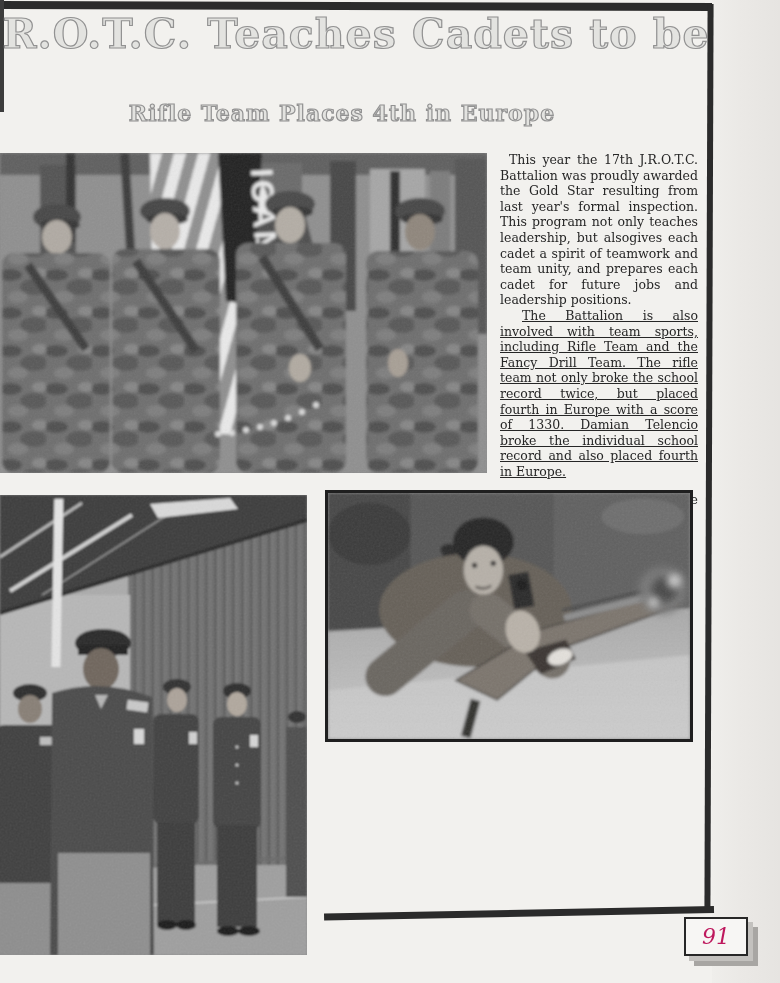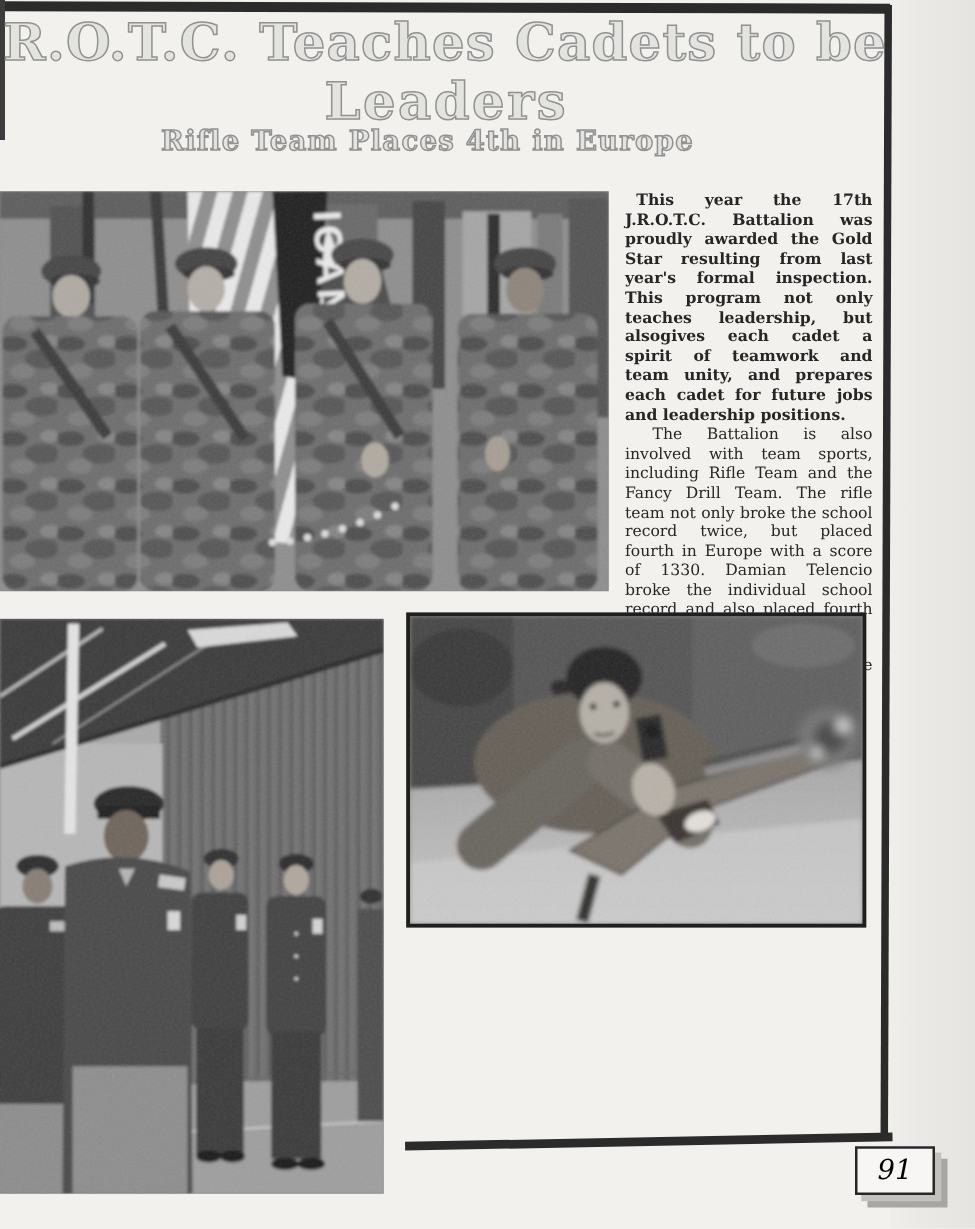--- a/index.html
+++ b/index.html
@@ -24,46 +24,45 @@
   .headline-3{top:102px;left:2px;width:680px;font-size:22px;letter-spacing:1px;}
   
   .photo{position:absolute;overflow:hidden;background:#8a8a8a;}
   .photo svg{display:block;width:100%;height:100%;}
   .photo-color-guard{left:0;top:153px;width:487px;height:320px;}
   .photo-dress-formation{left:0;top:495px;width:307px;height:460px;}
   .photo-rifle-shooter{left:325px;top:490px;width:362px;height:246px;border:3px solid #1f1f1f;}
   
   .article-column{position:absolute;left:500px;top:152px;width:198px;color:#262626;}
   .article-column p{margin:0;font-size:12.5px;line-height:15.6px;text-align:justify;}
-  .para-1{text-indent:9px;font-weight:bold;}
-  .para-2{text-indent:22px;}
+  .para-1{text-indent:9px;}
+  .para-2{text-indent:22px;text-decoration:underline;}
   .caption{font-size:12.5px;line-height:16px;color:#262626;text-align:left;}
   .caption-color-guard{margin-top:13px;text-align:justify;}
   .captions-block{position:absolute;left:327px;top:756px;width:240px;}
   .captions-block .caption{margin:0 0 9px 0;line-height:15px;text-align:justify;}
   
   .page-number-box{position:absolute;left:684px;top:917px;width:60px;height:35px;
     background:#f7f6f4;border:2px solid #272727;
     box-shadow:5px 5px 0 #c3c1be,10px 10px 0 #a8a6a3;
     display:flex;align-items:center;justify-content:center;}
-  .page-number{font-style:italic;font-size:22px;color:#000000;font-family:"DejaVu Serif",serif;}
+  .page-number{font-style:italic;font-size:22px;color:#be185d;font-family:"DejaVu Serif",serif;}
 </style>
 </head>
 <body>
 
 <div class="scan-page">
 
   <div class="frame-top"></div>
   <div class="right-margin"></div>
   <div class="frame-right"></div>
   <div class="frame-bottom"></div>
   <div class="left-edge-artifact"></div>
 
   <div class="headline headline-1">R.O.T.C. Teaches Cadets to be</div>
-  <div class="headline headline-2">Leaders</div>
   <div class="headline headline-3">Rifle Team Places 4th in Europe</div>
 
   <div class="photo photo-color-guard" role="img" aria-label="Black and white photo of four cadets in camouflage uniforms; the Color Guard of the 17th J.R.O.T.C. Batallion holding flags and rifles">
     <svg viewBox="0 0 487 320" preserveAspectRatio="none" aria-hidden="true">
       <defs>
         <filter id="soft1" x="-20%" y="-20%" width="140%" height="140%">
             <feGaussianBlur stdDeviation="1.4"></feGaussianBlur>
           </filter>
         <filter id="grain1">
             <feTurbulence type="fractalNoise" baseFrequency="0.55" numOctaves="2" stitchTiles="stitch"></feTurbulence>

